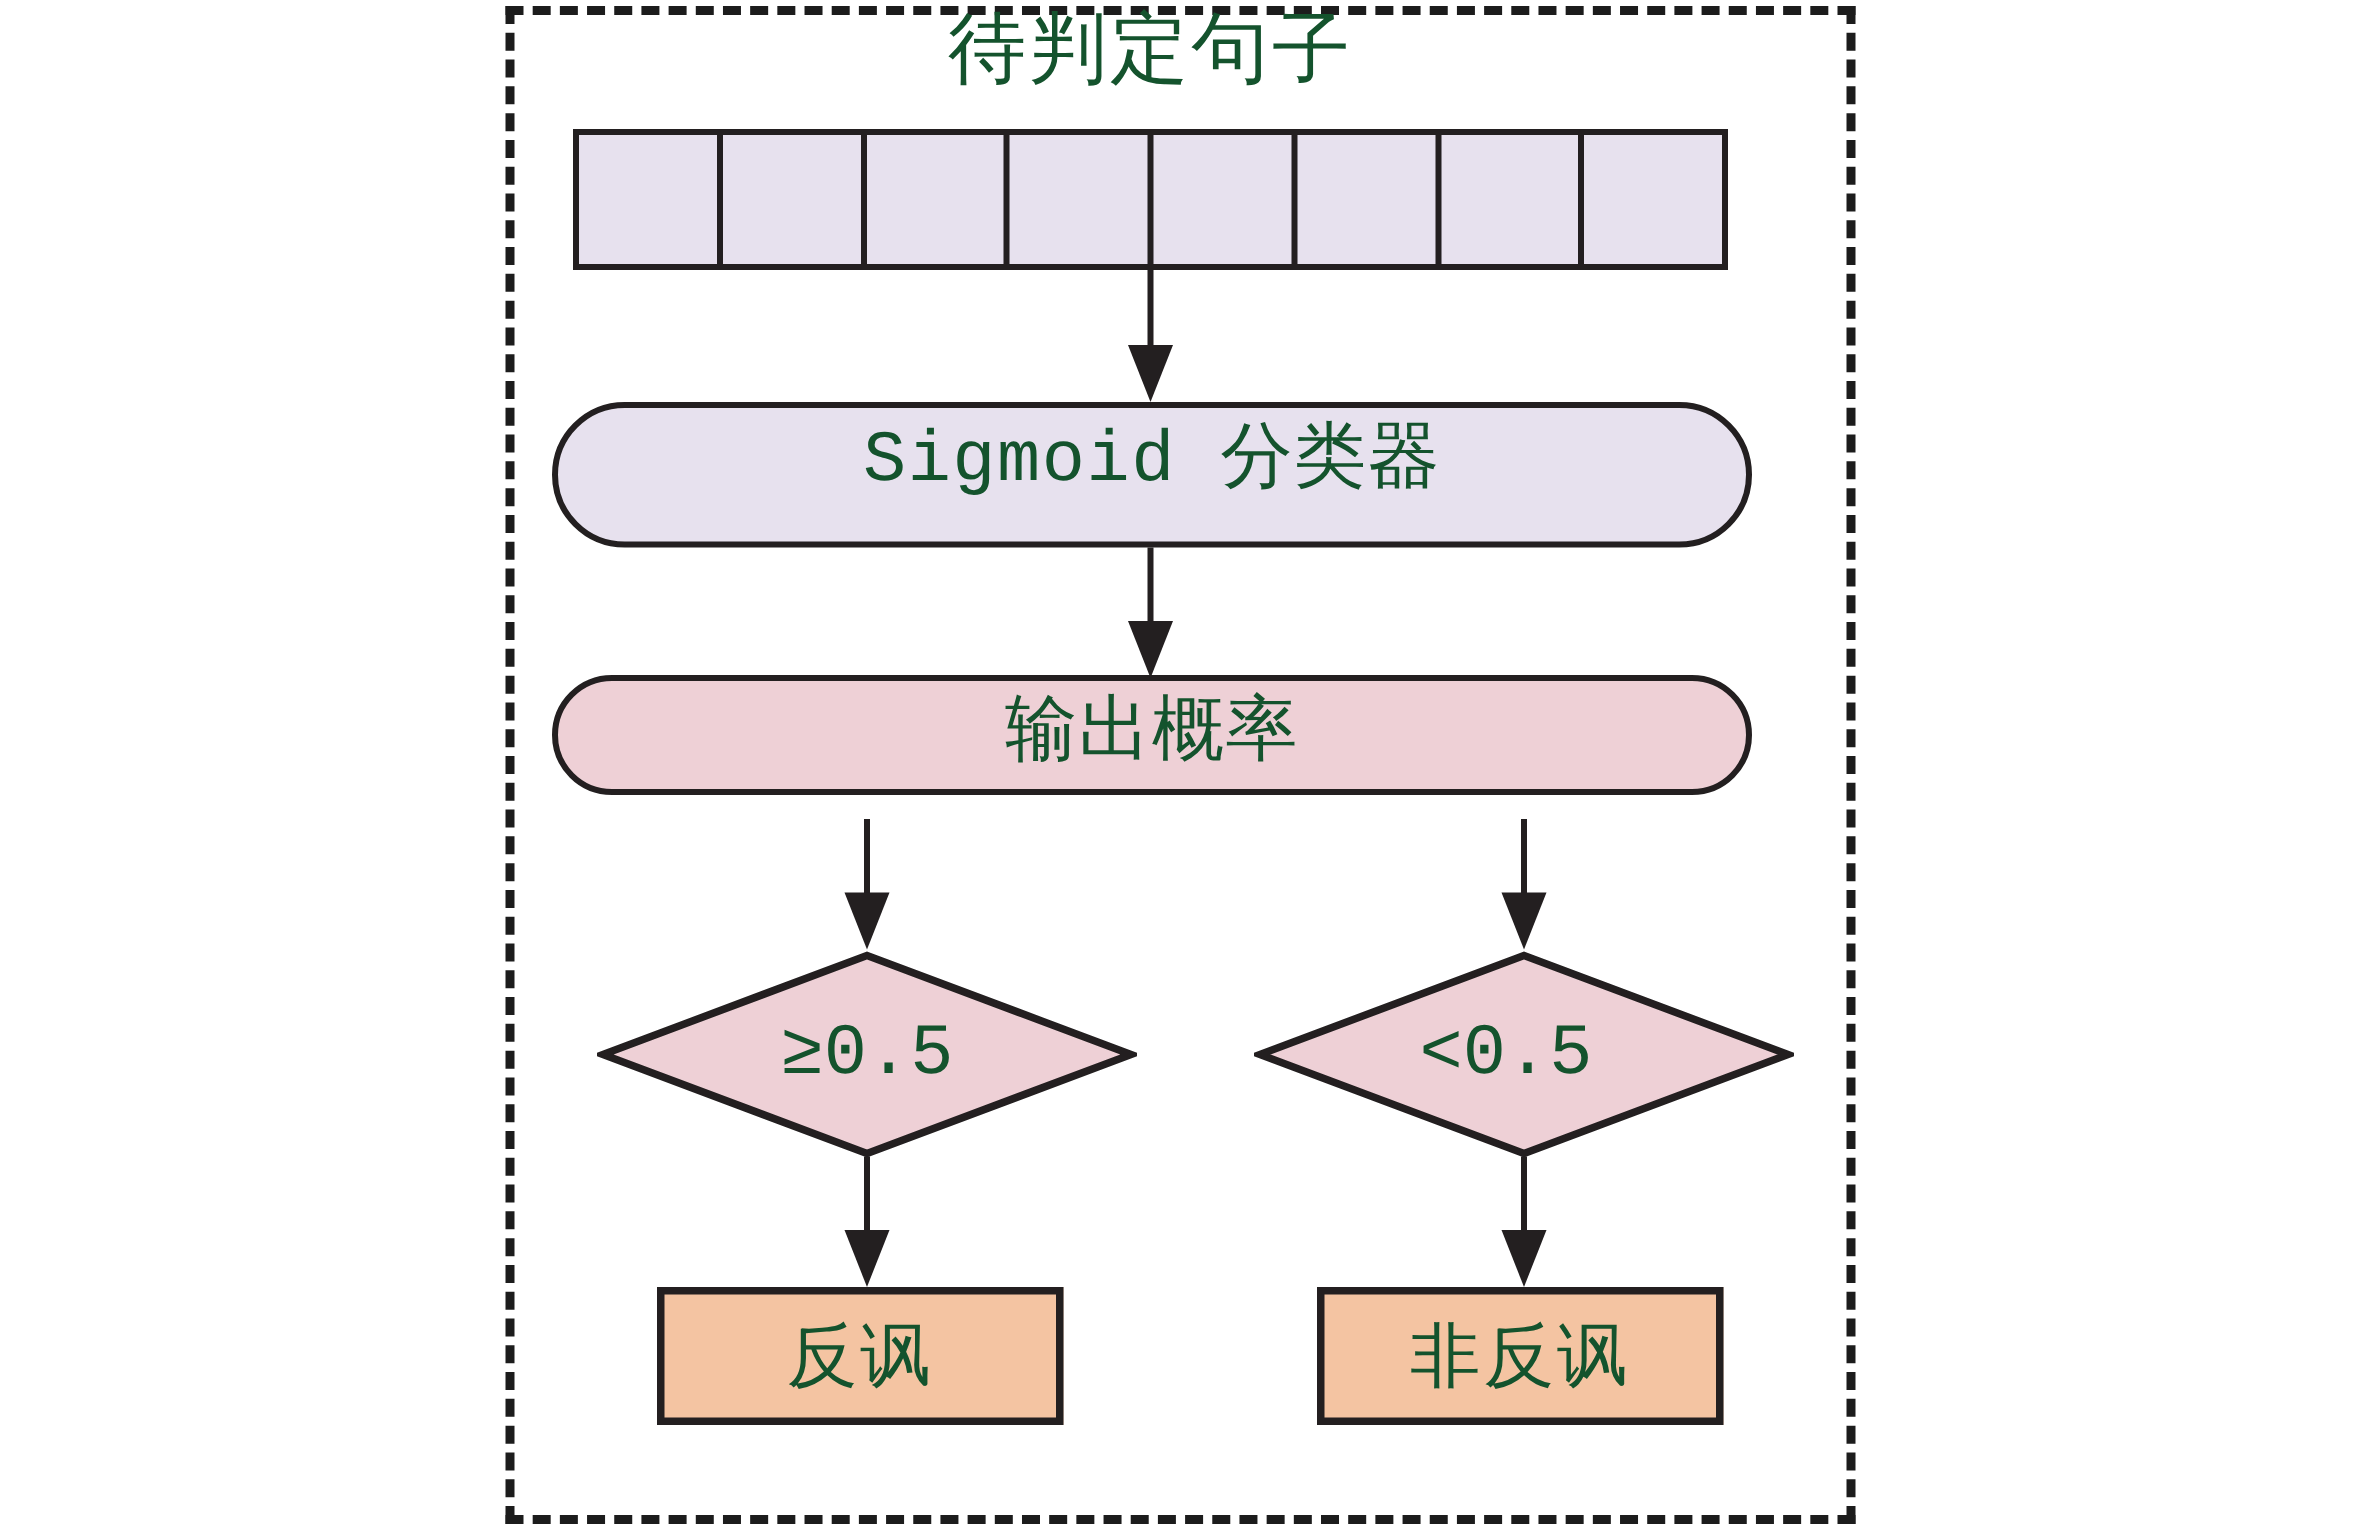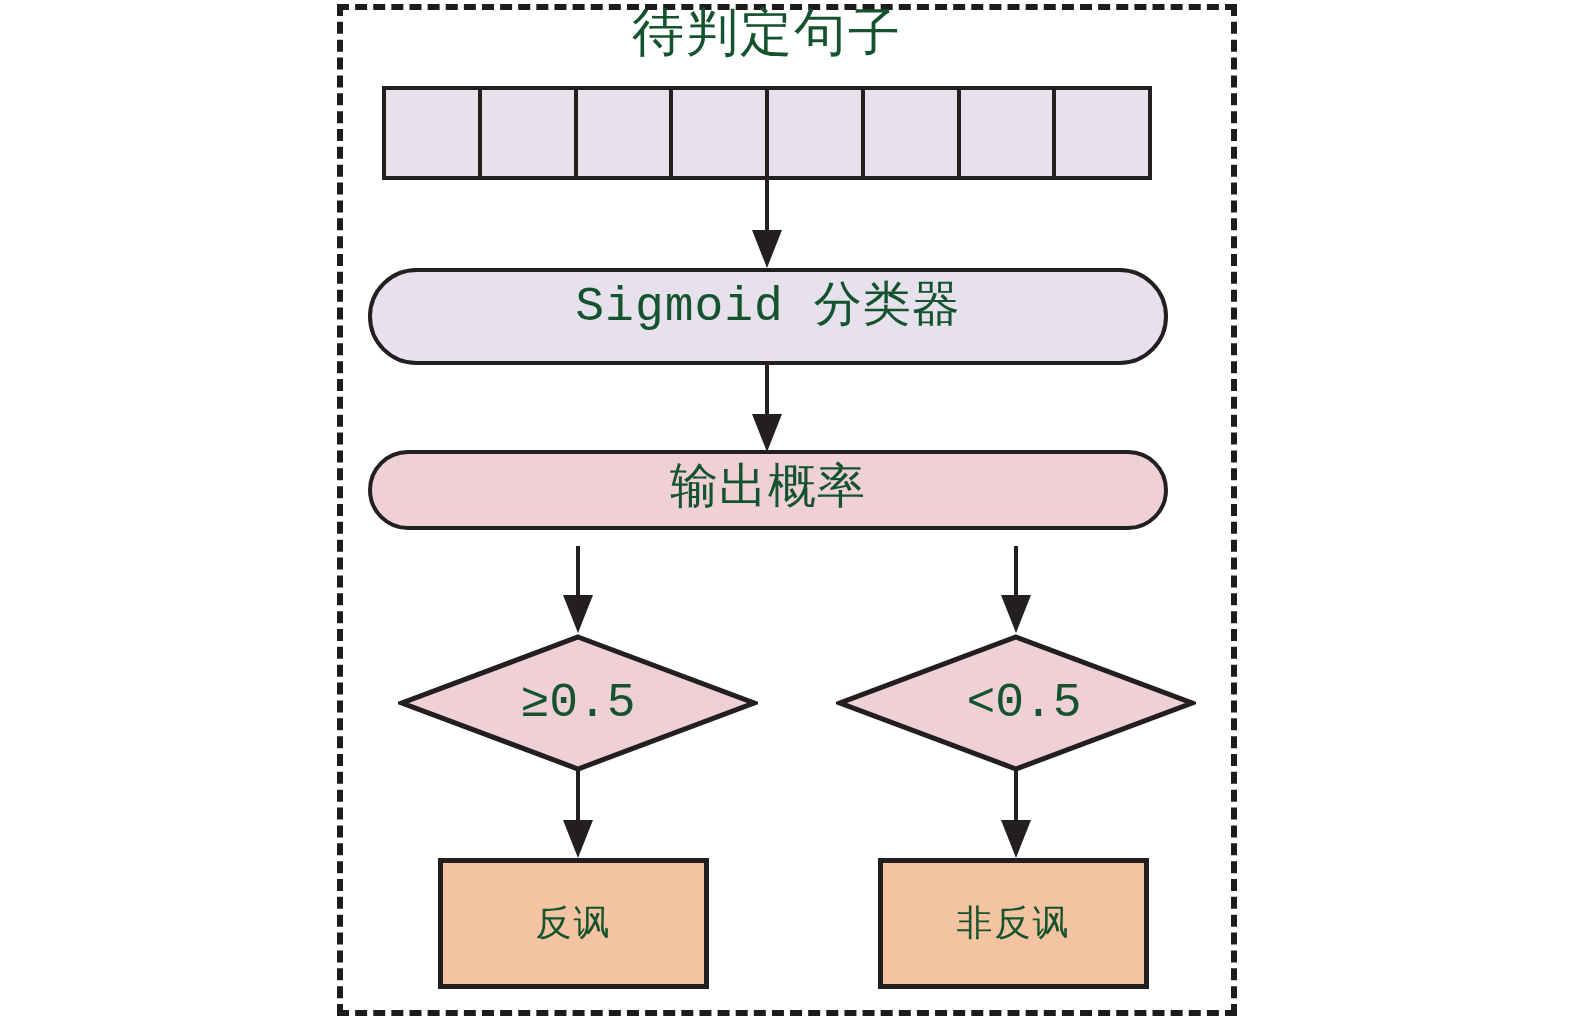--- a/index.html
+++ b/index.html
@@ -38,26 +38,26 @@
   }
   .diamond-svg { position:absolute; width:360px; height:140px; top:633px; }
   .diamond-svg.left  { left:398px; }
   .diamond-svg.right { left:836px; }
   .diamond-label {
     position:absolute; top:633px; width:360px; height:140px;
     display:flex; align-items:center; justify-content:center;
     font-size:48px;
   }
   .diamond-label.left  { left:398px; }
-  .diamond-label.right { left:844px; }
+  .diamond-label.right { left:824px; }
   .result {
-    position:absolute; top:858px; width:271px; height:131px; box-sizing:border-box;
+    position:absolute; top:858px; width:271px; height:92px; box-sizing:border-box;
     border:5px solid #231f20; background:#f4c4a2;
     display:flex; align-items:center; justify-content:center;
-    font-size:36px; letter-spacing:2px;
+    font-size:47px; letter-spacing:2px;
   }
   .result.left  { left:438px; }
   .result.right { left:878px;text-align:center; }
 </style>
 </head>
 <body>
 
 <div class="canvas">
 
   <div class="frame"></div>

